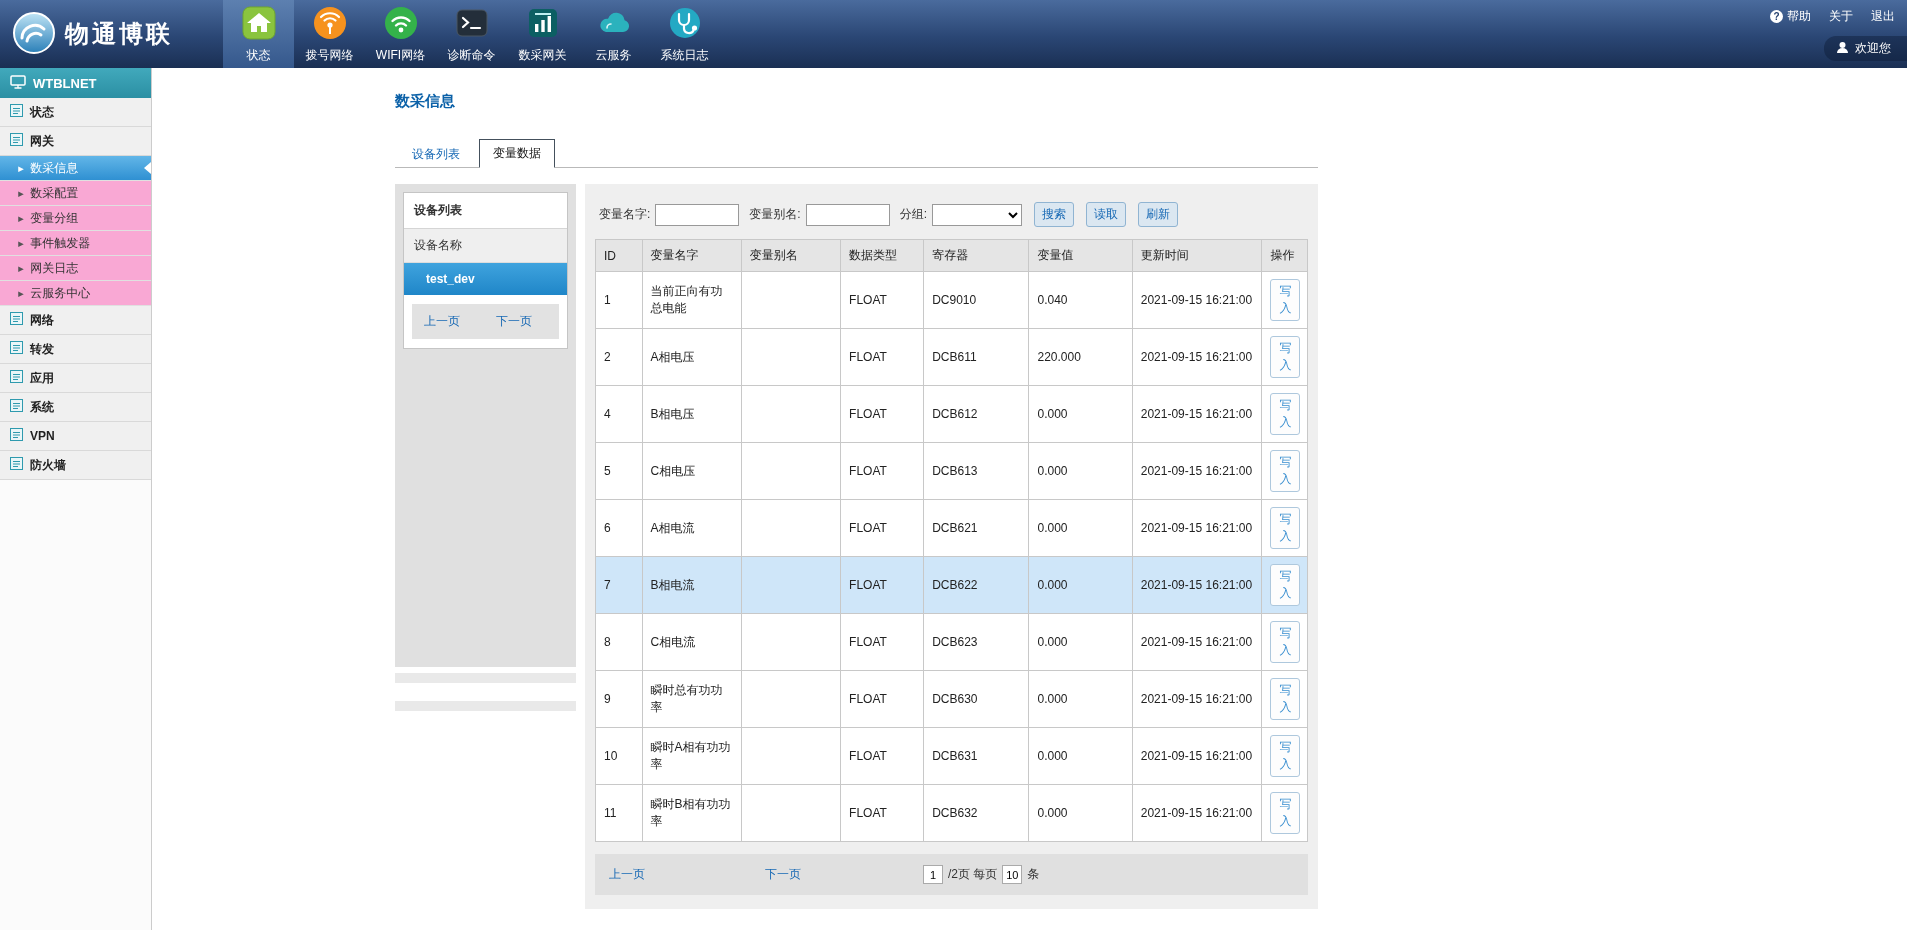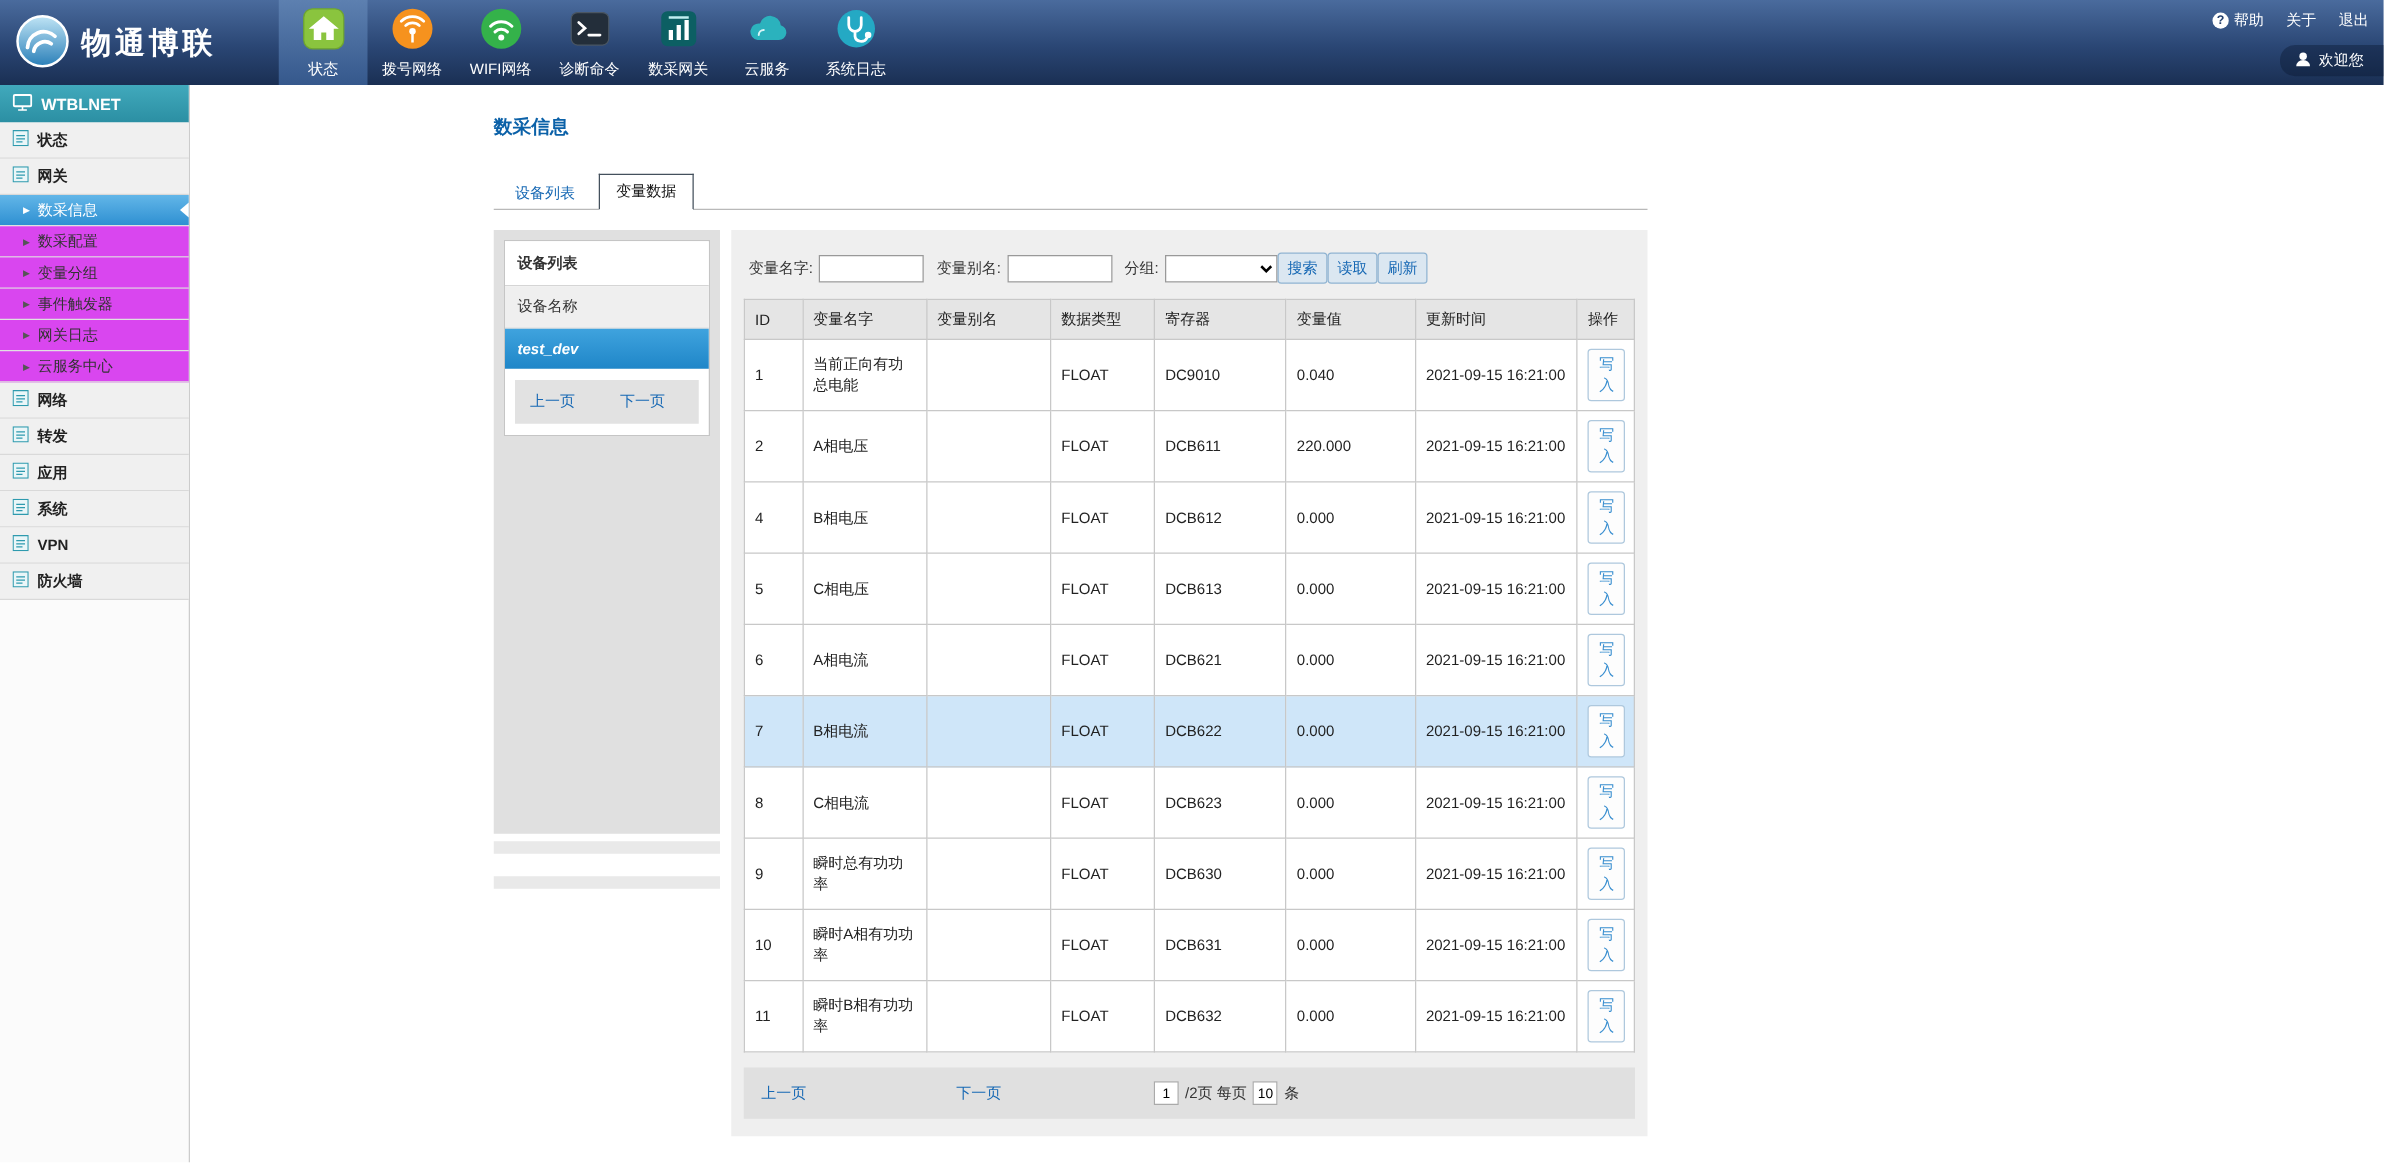--- a/index.html
+++ b/index.html
@@ -45,21 +45,21 @@
   .sb-header {
     height:30px; display:flex; align-items:center; gap:7px; padding-left:10px;
     background:linear-gradient(#41a9bc,#2b8fa3); color:#fff; font-weight:bold; font-size:13px;
   }
   .sb-item {
     height:29px; display:flex; align-items:center; gap:7px; padding-left:10px;
     background:#f0f0f0; border-bottom:1px solid #d9d9d9; cursor:pointer; color:#222; font-weight:bold;
   }
   .sb-sub {
     height:25px; display:flex; align-items:center; gap:6px; padding-left:18px;
-    background:#d946ef; border-bottom:1px solid #e0e0e0; cursor:pointer; position:relative; color:#333;
+    background:#f9a8d4; border-bottom:1px solid #e0e0e0; cursor:pointer; position:relative; color:#333;
   }
   .sb-sub::before { content:"▶"; font-size:8px; color:#555; transform:scale(.9); }
   .sb-sub.active { background:linear-gradient(#62b6e8,#2f90d2); color:#fff; }
   .sb-sub.active::before { color:#fff; }
   .sb-sub.active::after {
     content:""; position:absolute; right:0; top:50%; margin-top:-6px;
     border:6px solid transparent; border-right:7px solid #fff;
   }
 
   
@@ -73,36 +73,36 @@
   .tab.active { background:#fff; border:1px solid #44505c; border-bottom:1px solid #fff; color:#111; }
 
   .panel-row { display:flex; margin-top:16px; gap:9px; align-items:flex-start; }
 
   
   .left-stack { width:181px; display:flex; flex-direction:column; }
   .device-col { background:#e0e0e0; min-height:483px; padding:8px; }
   .device-panel { background:#fff; border:1px solid #c5c5c5; }
   .dp-header { padding:9px 10px; font-weight:bold; border-bottom:1px solid #d5d5d5; background:#fff; }
   .dp-col { padding:8px 10px; background:#efefef; border-bottom:1px solid #ddd; }
-  .dp-device { padding:9px 10px; background:linear-gradient(#3fa3de,#1f86c8); color:#fff; font-weight:bold; cursor:pointer;font-style:italic; }
+  .dp-device { padding:9px 22px; background:linear-gradient(#3fa3de,#1f86c8); color:#fff; font-weight:bold; cursor:pointer; }
   .dp-pager { margin:9px 8px; background:#e2e2e2; padding:9px 12px; display:flex; gap:36px; }
   .link { color:#1668b4; cursor:pointer; }
   .deco-bar { height:10px; background:#e9e9e9; }
   .deco-bar.b1 { margin-top:6px; }
   .deco-bar.b2 { margin-top:18px; }
 
   
   .data-panel { flex:1; background:#efefef; padding:10px 10px 14px; }
   .filter-bar { display:flex; align-items:center; padding:8px 2px 12px; }
   .filter-label { margin:0 5px 0 10px; }
   .filter-label:first-child { margin-left:2px; }
   .filter-input { width:84px; height:22px; border:1px solid #999; background:#fff; padding:0 4px; font-size:12px; }
   .filter-select { width:90px; height:22px; border:1px solid #999; background:#fff; font-size:12px; }
   .btn {
-    padding:3px 7px; background:#dbe7f1; border:1px solid #90b4d2;
+    margin-left:12px; padding:3px 7px; background:#dbe7f1; border:1px solid #90b4d2;
     color:#1668b4; border-radius:3px; cursor:pointer; font-size:12px;
   }
   table { width:100%; border-collapse:collapse; background:#fff; table-layout:fixed; }
   th, td { border:1px solid #c8c8c8; padding:7px 8px; text-align:left; font-weight:normal; color:#222; word-wrap:break-word; }
   th { background:#e5e5e5; }
   tr.hl td { background:#cfe6f9; }
   .write-btn { padding:3px 8px; background:#fdfdfd; border:1px solid #aec8dd; color:#3a8fd0; border-radius:3px; cursor:pointer; font-size:12px;font-family:Liberation Mono, monospace; }
 
   .table-pager { margin-top:12px; background:#e0e0e0; padding:12px 14px; display:flex; align-items:center; position:relative; }
   .table-pager .next { margin-left:120px; }

